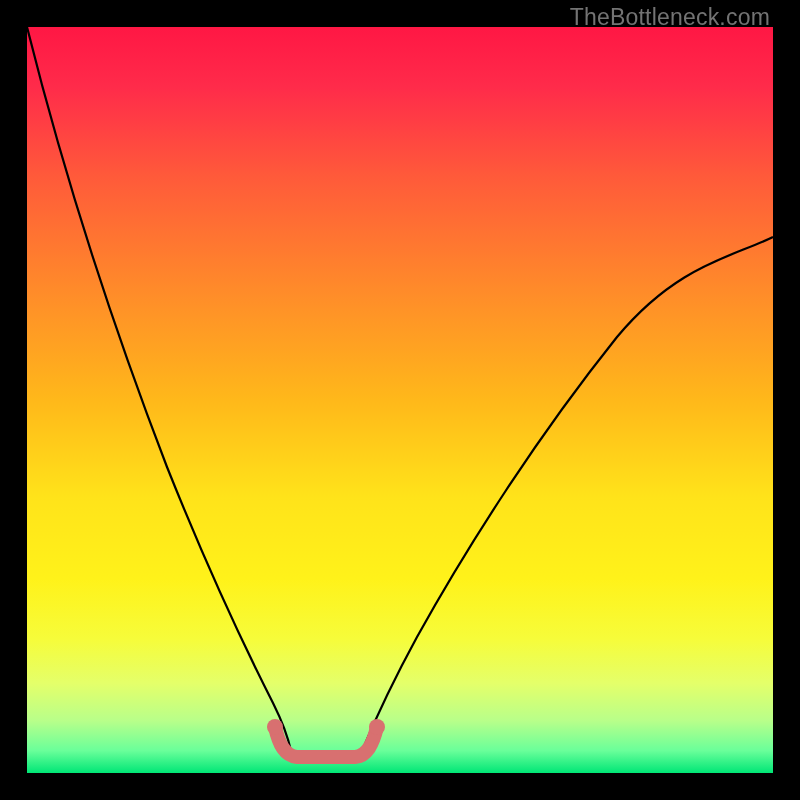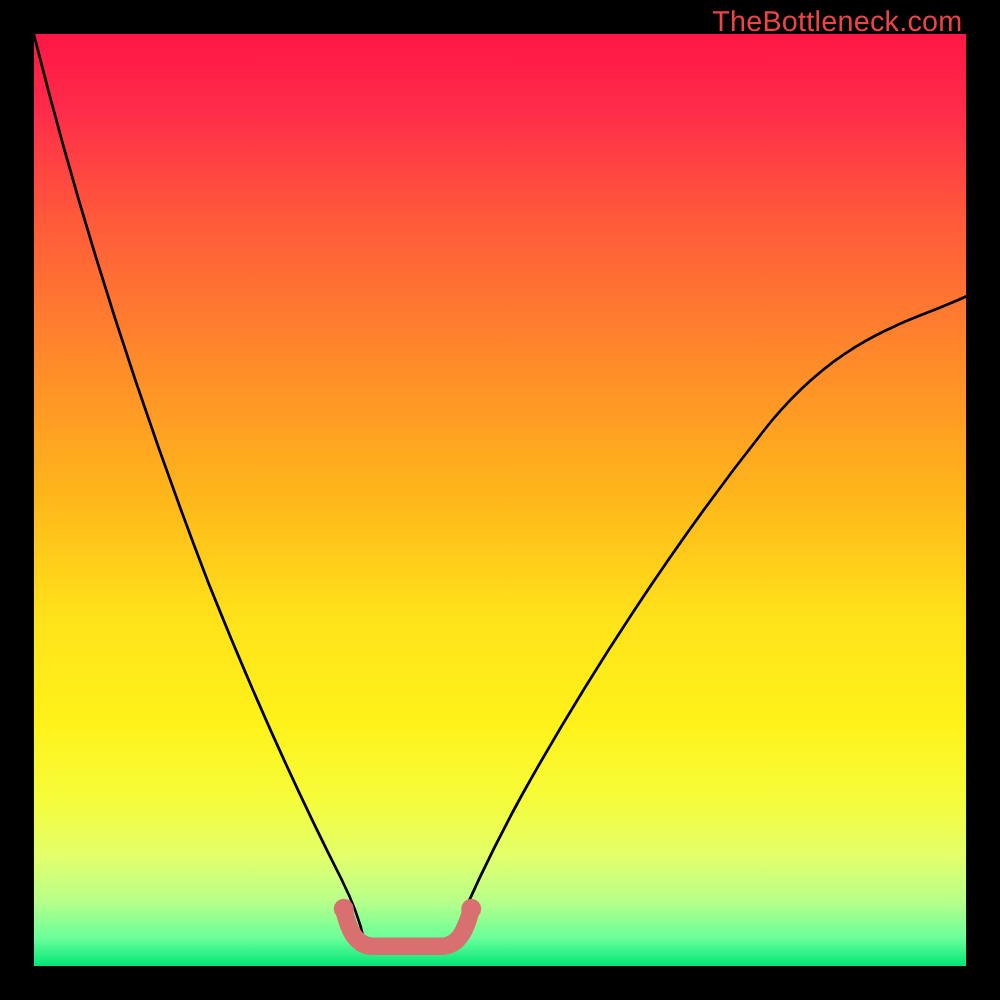--- a/index.html
+++ b/index.html
@@ -17,21 +17,21 @@
     width: 746px;
     height: 746px;
     background: #000;
   }
   .watermark {
     position: absolute;
     top: 4px;
     right: 30px;
     font-family: Arial, Helvetica, sans-serif;
     font-size: 23px;
-    color: #ef4444;
+    color: #737373;
     letter-spacing: 0.2px;
   }
   svg {
     display: block;
   }
 </style>
 </head>
 <body>
 
 <div class="frame">

